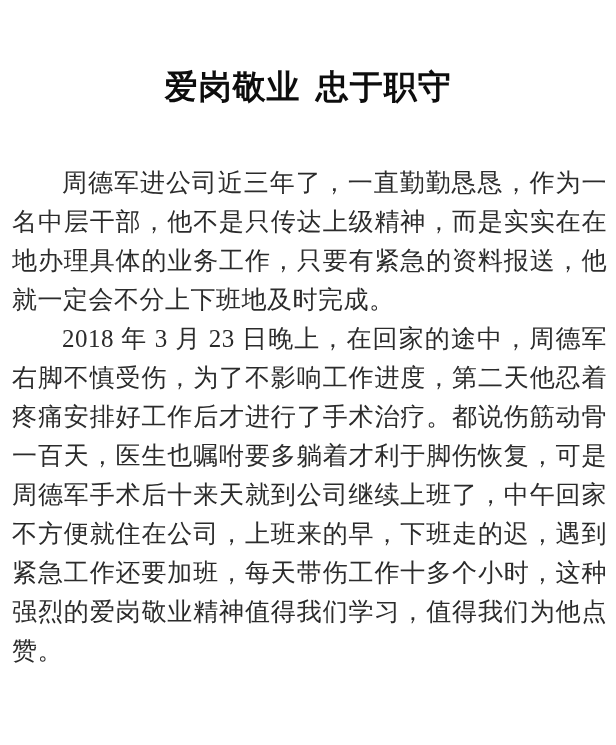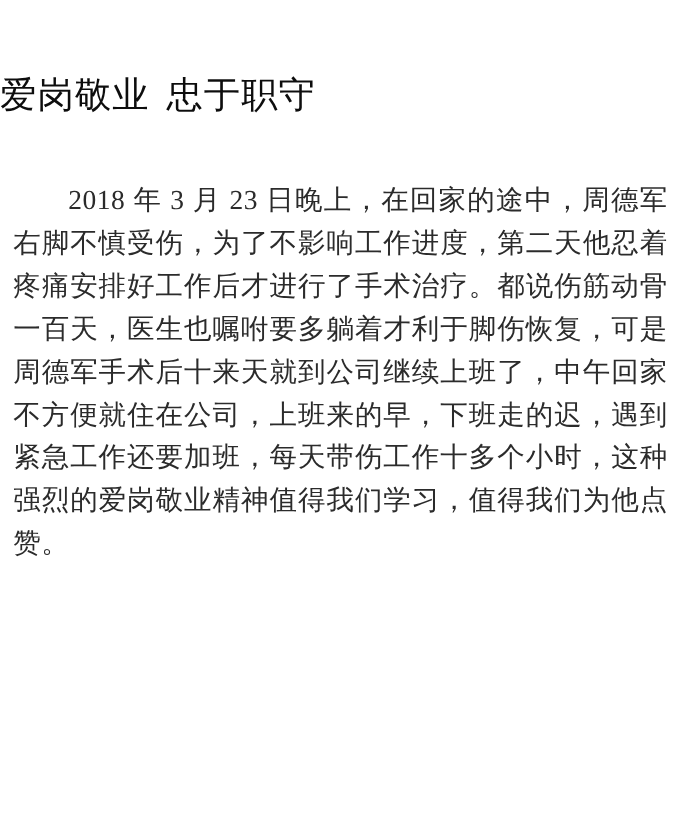--- a/index.html
+++ b/index.html
@@ -11,24 +11,24 @@
     position: relative;
     width: 616px;
     height: 745px;
     background: #ffffff;
     overflow: hidden;
     font-family: "Liberation Serif", "DejaVu Serif", serif;
   }
   .doc-title {
     margin: 68px 0 0 0;
     padding: 0;
-    text-align: left;
+    text-align: center;
     font-size: 33px;
     line-height: 1.2;
-    font-weight: normal;
+    font-weight: bold;
     color: #0d0d0d;
     letter-spacing: 1px;
     word-spacing: 6px;
     font-family: "Liberation Serif", "DejaVu Serif", serif;
   }
   .doc-body {
     margin: 55px 9px 0 12px;
     color: #2b2b2b;
   }
   .doc-body p {
@@ -41,15 +41,16 @@
     letter-spacing: 0.5px;
     color: #2b2b2b;
   }
 </style>
 </head>
 <body>
 
 <div class="doc">
   <h1 class="doc-title">爱岗敬业 忠于职守</h1>
   <div class="doc-body">
+    <p>周德军进公司近三年了，一直勤勤恳恳，作为一名中层干部，他不是只传达上级精神，而是实实在在地办理具体的业务工作，只要有紧急的资料报送，他就一定会不分上下班地及时完成。</p>
     <p>2018 年 3 月 23 日晚上，在回家的途中，周德军右脚不慎受伤，为了不影响工作进度，第二天他忍着疼痛安排好工作后才进行了手术治疗。都说伤筋动骨一百天，医生也嘱咐要多躺着才利于脚伤恢复，可是周德军手术后十来天就到公司继续上班了，中午回家不方便就住在公司，上班来的早，下班走的迟，遇到紧急工作还要加班，每天带伤工作十多个小时，这种强烈的爱岗敬业精神值得我们学习，值得我们为他点赞。</p>
   </div>
 </div>
 
 </body></html>

